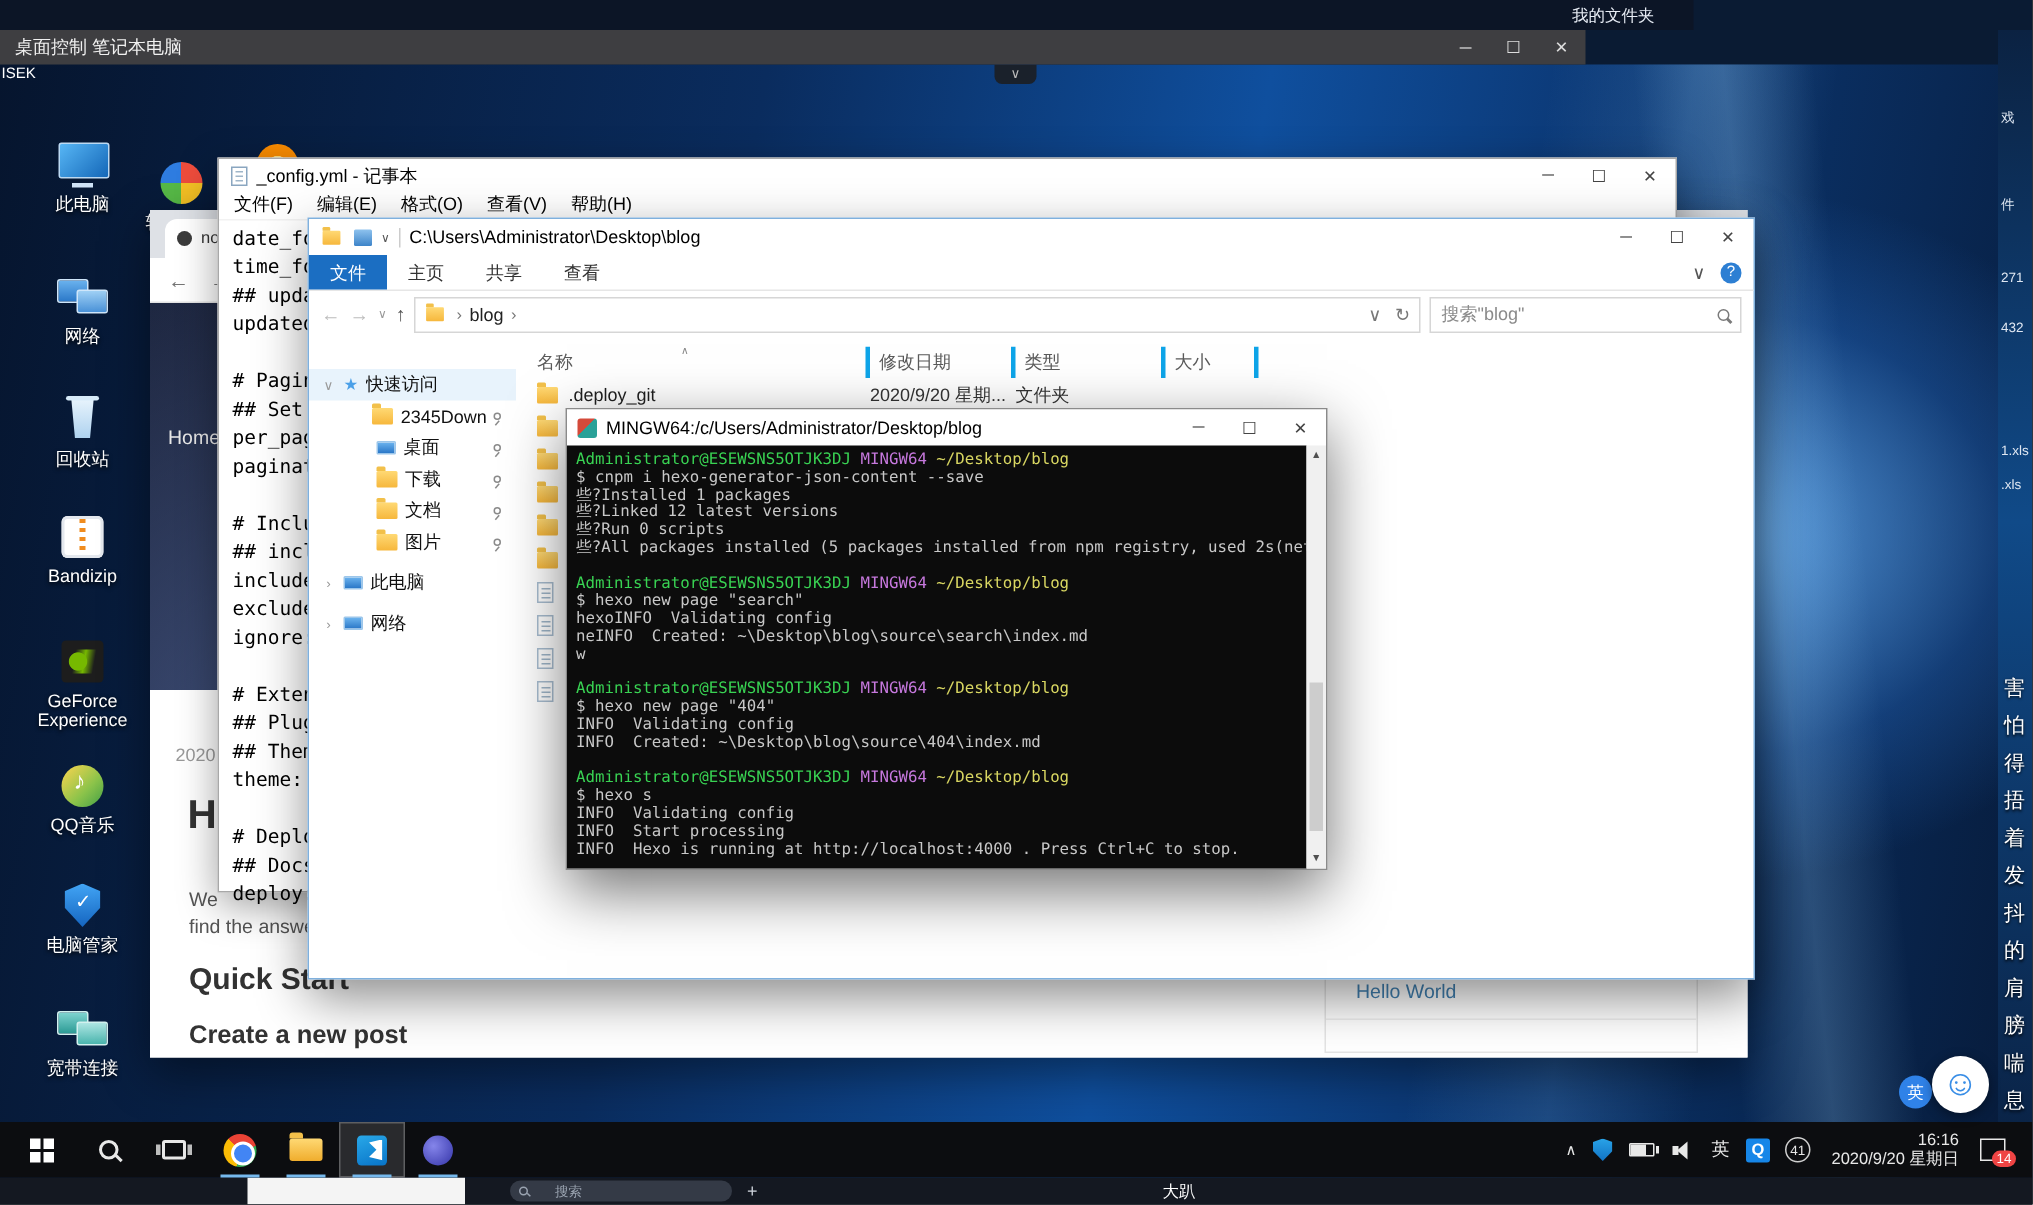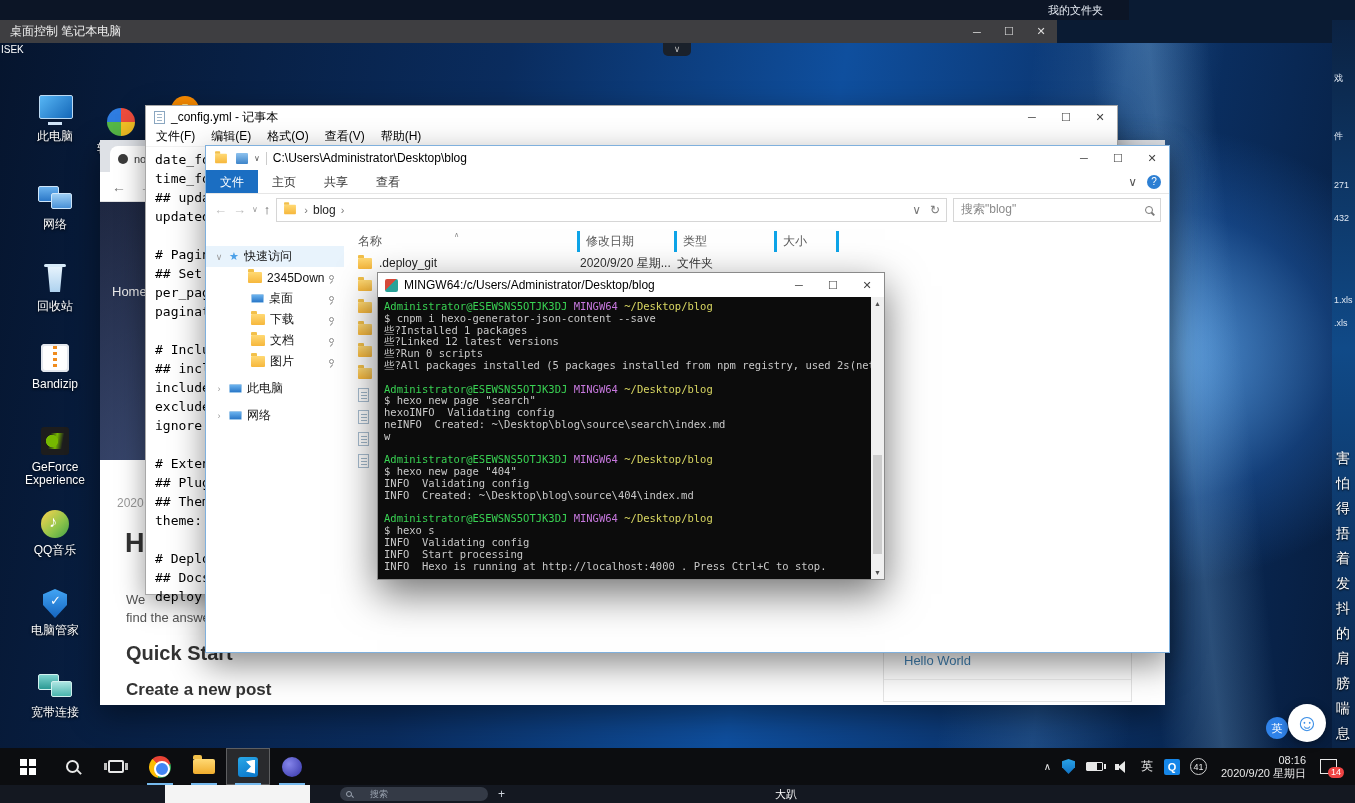--- a/index.html
+++ b/index.html
@@ -632,21 +632,21 @@
       </div>
     <div class="tb-tray">
       <span class="tr-chev">∧</span>
       <span class="tr-shield"></span>
       <span class="tr-batt"></span>
       <span class="tr-spk"></span>
       <span class="tr-ime">英</span>
       <span class="tr-q">Q</span>
       <span class="tr-num">41</span>
       <span class="tr-clock">
-        <span>08:16</span>
+        <span>16:16</span>
         <span>2020/9/20 星期日</span>
       </span>
       <span class="tr-action">
         <span class="tr-badge">14</span>
       </span>
     </div>
   </div>
 
   <div class="ime-sm">英</div>
   <div class="ime-big">

